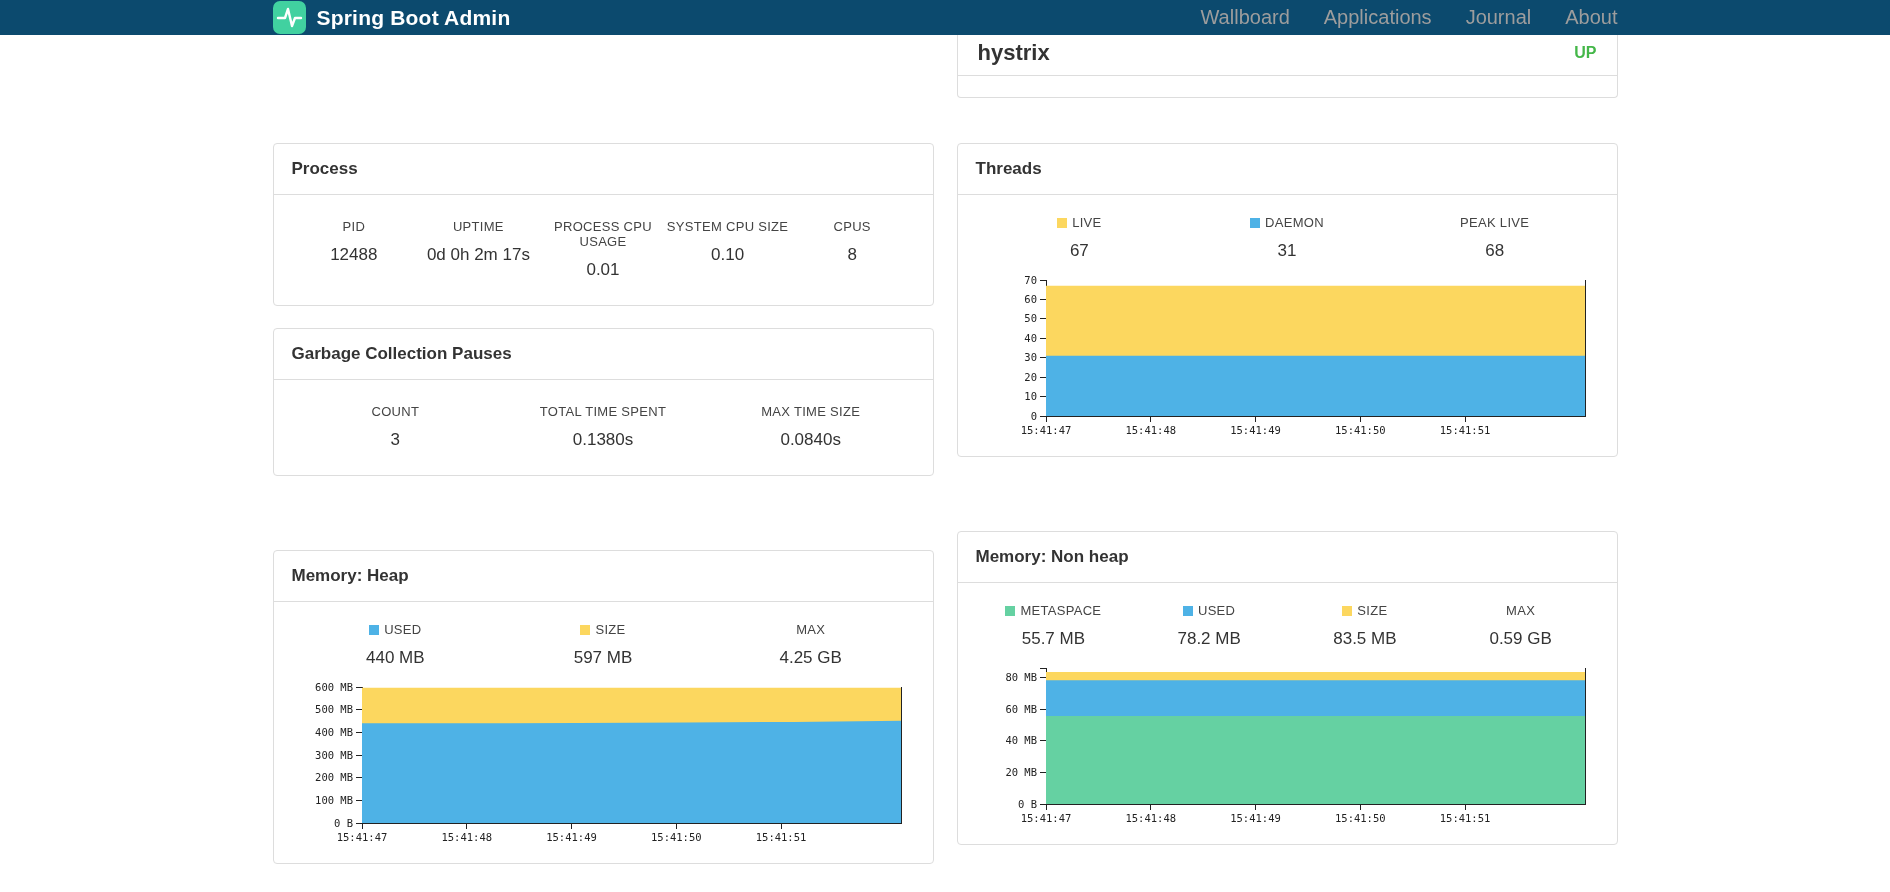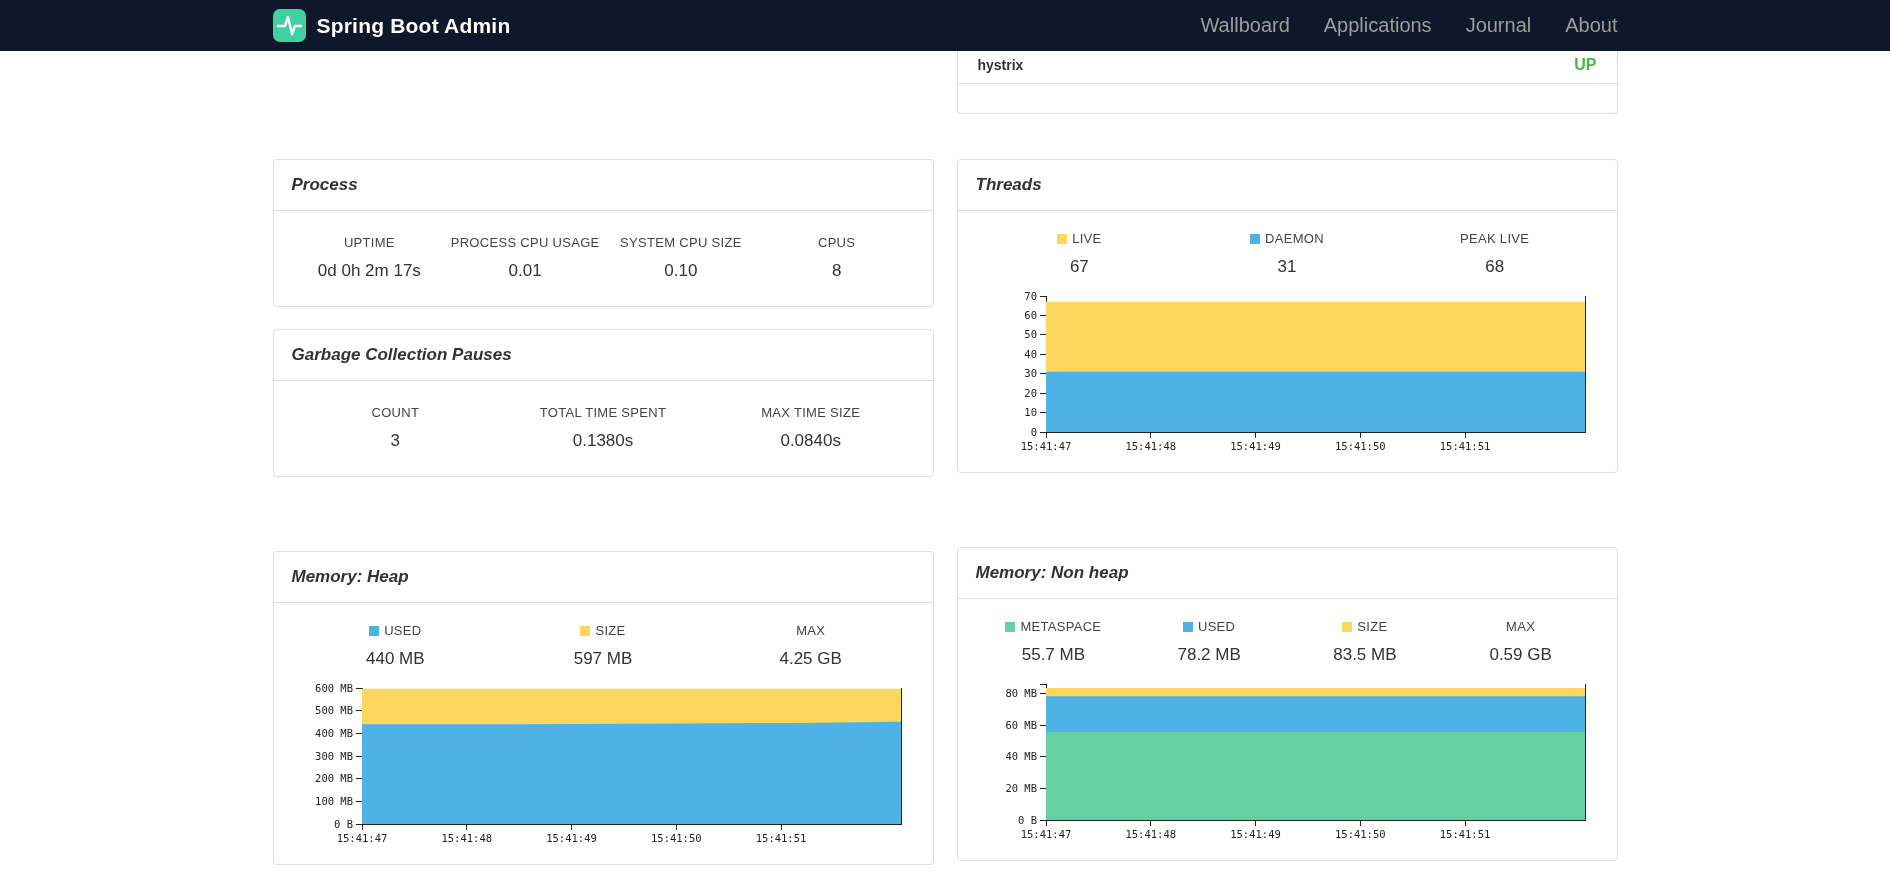--- a/index.html
+++ b/index.html
@@ -7,50 +7,50 @@
     font-family: "Liberation Sans", sans-serif;
     background: #ffffff;
     color: #333;
     width: 1890px;
     height: 892px;
     overflow: hidden;
   }
   .container { width: 1345px; margin: 0 auto; }
 
   
-  .navbar { height: 51px; background: #0f172a; }
+  .navbar { height: 35px; background: #0c4a6e; }
   .nav-inner { height: 100%; display: flex; align-items: center; justify-content: space-between; }
   .brand { display: flex; align-items: center; gap: 11px; cursor: pointer; }
   .logo { width: 33px; height: 33px; display: inline-block; }
   .brand-text { color: #ffffff; font-weight: bold; font-size: 21px; letter-spacing: .2px; }
   ul.nav { list-style: none; display: flex; gap: 34px; }
   ul.nav li { color: #9d9d9d; font-size: 20px; cursor: pointer; text-align: right; }
 
   
   .cols { display: grid; grid-template-columns: 661px 661px; gap: 23px; align-items: start; }
   .panel { border: 1px solid #ddd; border-radius: 4px; background: #fff; }
-  .panel-heading { padding: 15px 18px; font-weight: bold; font-size: 17px; color: #333; border-bottom: 1px solid #ddd; font-style: italic; }
+  .panel-heading { padding: 15px 18px; font-weight: bold; font-size: 17px; color: #333; border-bottom: 1px solid #ddd; }
   .panel-body { padding: 24px 18px; }
   .panel-body.chart-body { padding: 20px 18px 14px 18px; }
 
   .first-left { margin-top: 108px; }
   .mt-sm { margin-top: 22px; }
   .mt-row { margin-top: 74px; }
   .mt-threads { margin-top: 45px; }
 
   
   .status-panel {
     height: 63px; border: 1px solid #ddd; border-top: none;
     border-radius: 0 0 4px 4px; overflow: hidden;
   }
   .status-row {
     display: flex; justify-content: space-between; align-items: center;
     padding: 5px 20px 9px 20px; border-bottom: 1px solid #ddd;
   }
-  .status-app { font-size: 14px; font-weight: bold; color: #333; cursor: pointer; }
+  .status-app { font-size: 22px; font-weight: bold; color: #333; cursor: pointer; }
   .status-up { font-size: 16px; font-weight: bold; margin-left: 21px; }
 
   
   .stats { display: flex; }
   .stat { flex: 1; text-align: center; }
   .stat-label { font-size: 13px; color: #444; letter-spacing: .3px; line-height: 15px; }
   .stat-value { font-size: 17px; color: #333; margin-top: 10px; line-height: 22px; }
   .swatch { display: inline-block; width: 10px; height: 10px; margin-right: 5px; vertical-align: -1px; }
 
   
@@ -83,20 +83,24 @@
 
 <main class="container">
   <div class="cols">
 
     <div class="col">
 
       <section class="panel first-left">
         <div class="panel-heading">Process</div>
         <div class="panel-body">
           <div class="stats">
+            <div class="stat">
+              <div class="stat-label">PID</div>
+              <div class="stat-value">12488</div>
+            </div>
             <div class="stat">
               <div class="stat-label">UPTIME</div>
               <div class="stat-value">0d 0h 2m 17s</div>
             </div>
             <div class="stat">
               <div class="stat-label">PROCESS CPU USAGE</div>
               <div class="stat-value">0.01</div>
             </div>
             <div class="stat">
               <div class="stat-label">SYSTEM CPU SIZE</div>

